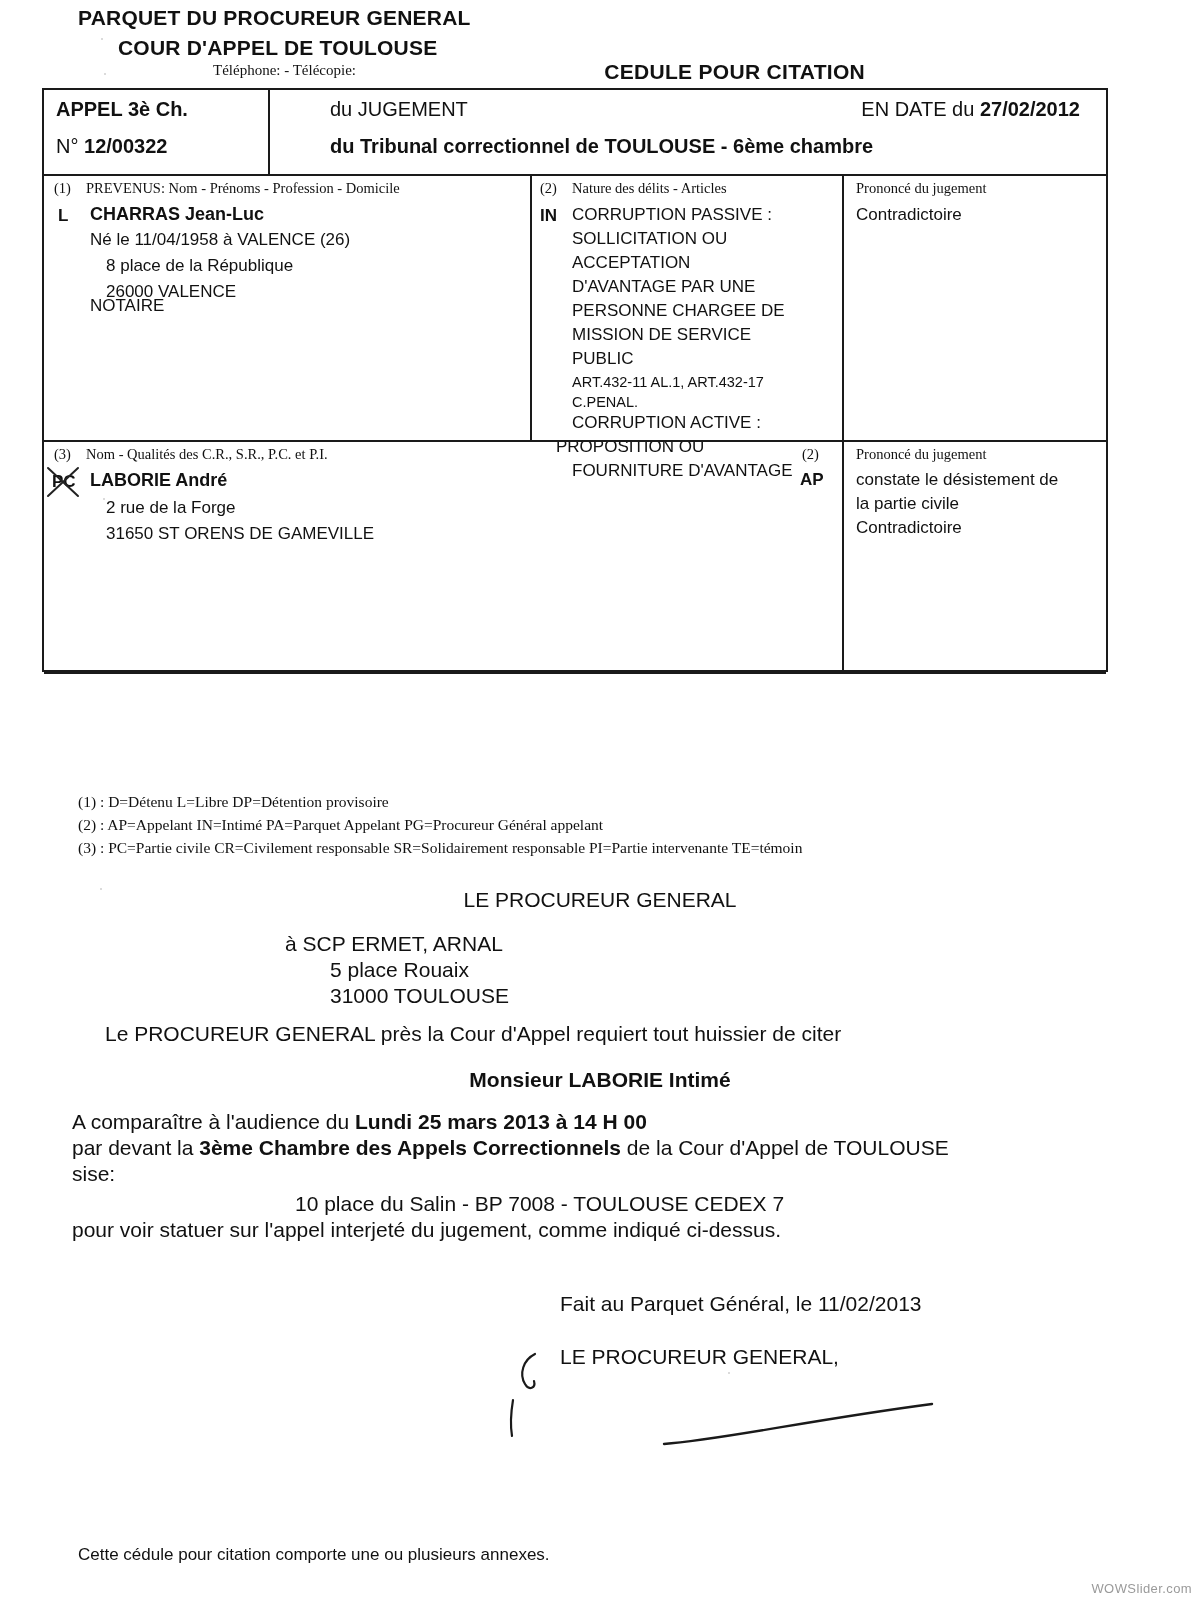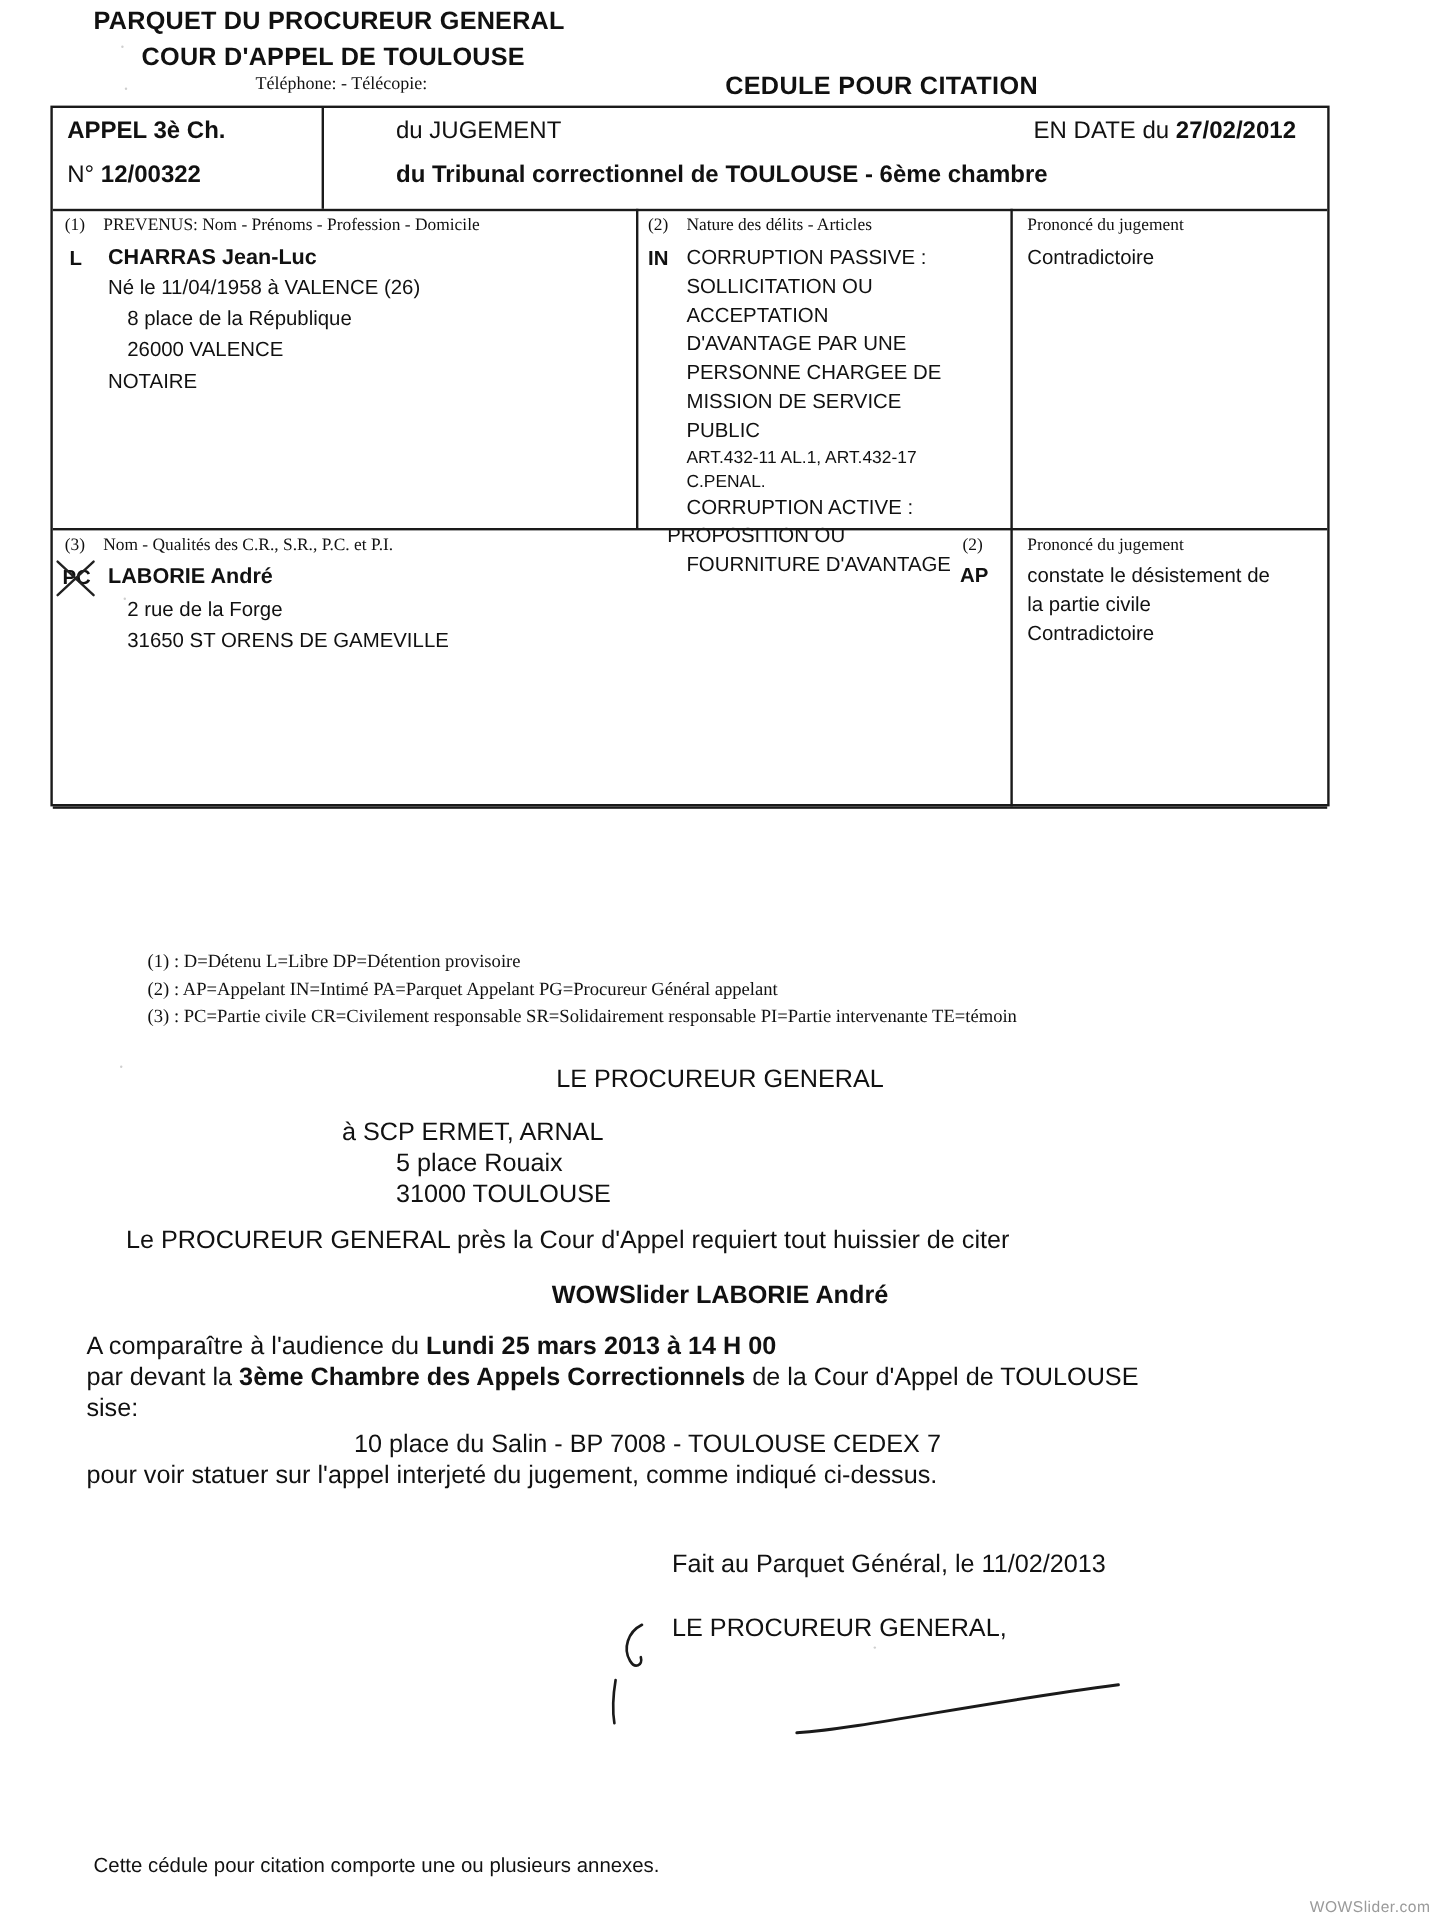--- a/index.html
+++ b/index.html
@@ -212,21 +212,21 @@
   }
 
   
   .legend {
     position: absolute;
     left: 78px; top: 790px;
     font-family: "Liberation Serif", serif;
     font-size: 15.5px;
     line-height: 23px;
   }
-  .legend div { white-space: nowrap; margin-left: 45px; }
+  .legend div { white-space: nowrap; }
 
   
   .body-text { position: absolute; left: 0; top: 0; width: 1200px; }
   .bt { position: absolute; white-space: nowrap; }
 
   .l-proc {
     left: 0; top: 888px; width: 1200px;
     text-align: center; font-size: 21px;
   }
   .l-scp {
@@ -317,21 +317,21 @@
     <div class="sec2">
 
       <div class="c2-a">
         <span class="marker" style="left:10px; top:6px;">(1)</span>
         <span class="tinyhdr" style="position:absolute; left:42px; top:6px;">PREVENUS: Nom - Prénoms - Profession - Domicile</span>
         <span class="bigmark" style="left:14px; top:32px;">L</span>
         <span class="nm-name" style="left:46px; top:30px;">CHARRAS Jean-Luc</span>
         <span class="nm-line" style="left:46px; top:56px;">Né le 11/04/1958 à VALENCE (26)</span>
         <span class="nm-line" style="left:62px; top:82px;">8 place de la République</span>
         <span class="nm-line" style="left:62px; top:108px;">26000 VALENCE</span>
-        <span class="nm-line" style="left:46px; top:134px;">NOTAIRE</span>
+        <span class="nm-line" style="left:46px; top:122px;">NOTAIRE</span>
       </div>
 
       <div class="c2-b">
         <span class="marker" style="left:8px; top:6px;">(2)</span>
         <span class="tinyhdr" style="position:absolute; left:40px; top:6px;">Nature des délits - Articles</span>
         <span class="bigmark" style="left:8px; top:32px;">IN</span>
         <span class="delit-line" style="left:40px; top:31px;">CORRUPTION PASSIVE :</span>
         <span class="delit-line" style="left:40px; top:55px;">SOLLICITATION OU</span>
         <span class="delit-line" style="left:40px; top:79px;">ACCEPTATION</span>
         <span class="delit-line" style="left:40px; top:103px;">D'AVANTAGE PAR UNE</span>
@@ -388,21 +388,21 @@
   <div class="body-text">
 
     <div class="bt l-proc">LE PROCUREUR GENERAL</div>
 
     <div class="bt l-scp">à SCP ERMET, ARNAL</div>
     <div class="bt l-addr1">5 place Rouaix</div>
     <div class="bt l-addr2">31000 TOULOUSE</div>
 
     <div class="bt l-req">Le PROCUREUR GENERAL près la Cour d'Appel requiert tout huissier de citer</div>
 
-    <div class="bt l-monsieur">WOWSlider LABORIE André</div>
+    <div class="bt l-monsieur">Monsieur LABORIE Intimé</div>
 
     <div class="bt l-comp1">
       <span>A comparaître à l'audience du</span>
       <b>Lundi 25 mars 2013 à 14 H 00</b>
     </div>
     <div class="bt l-comp2">
       <span>par devant la</span>
       <b>3ème Chambre des Appels Correctionnels</b>
       <span>de la Cour d'Appel de TOULOUSE</span>
     </div>

